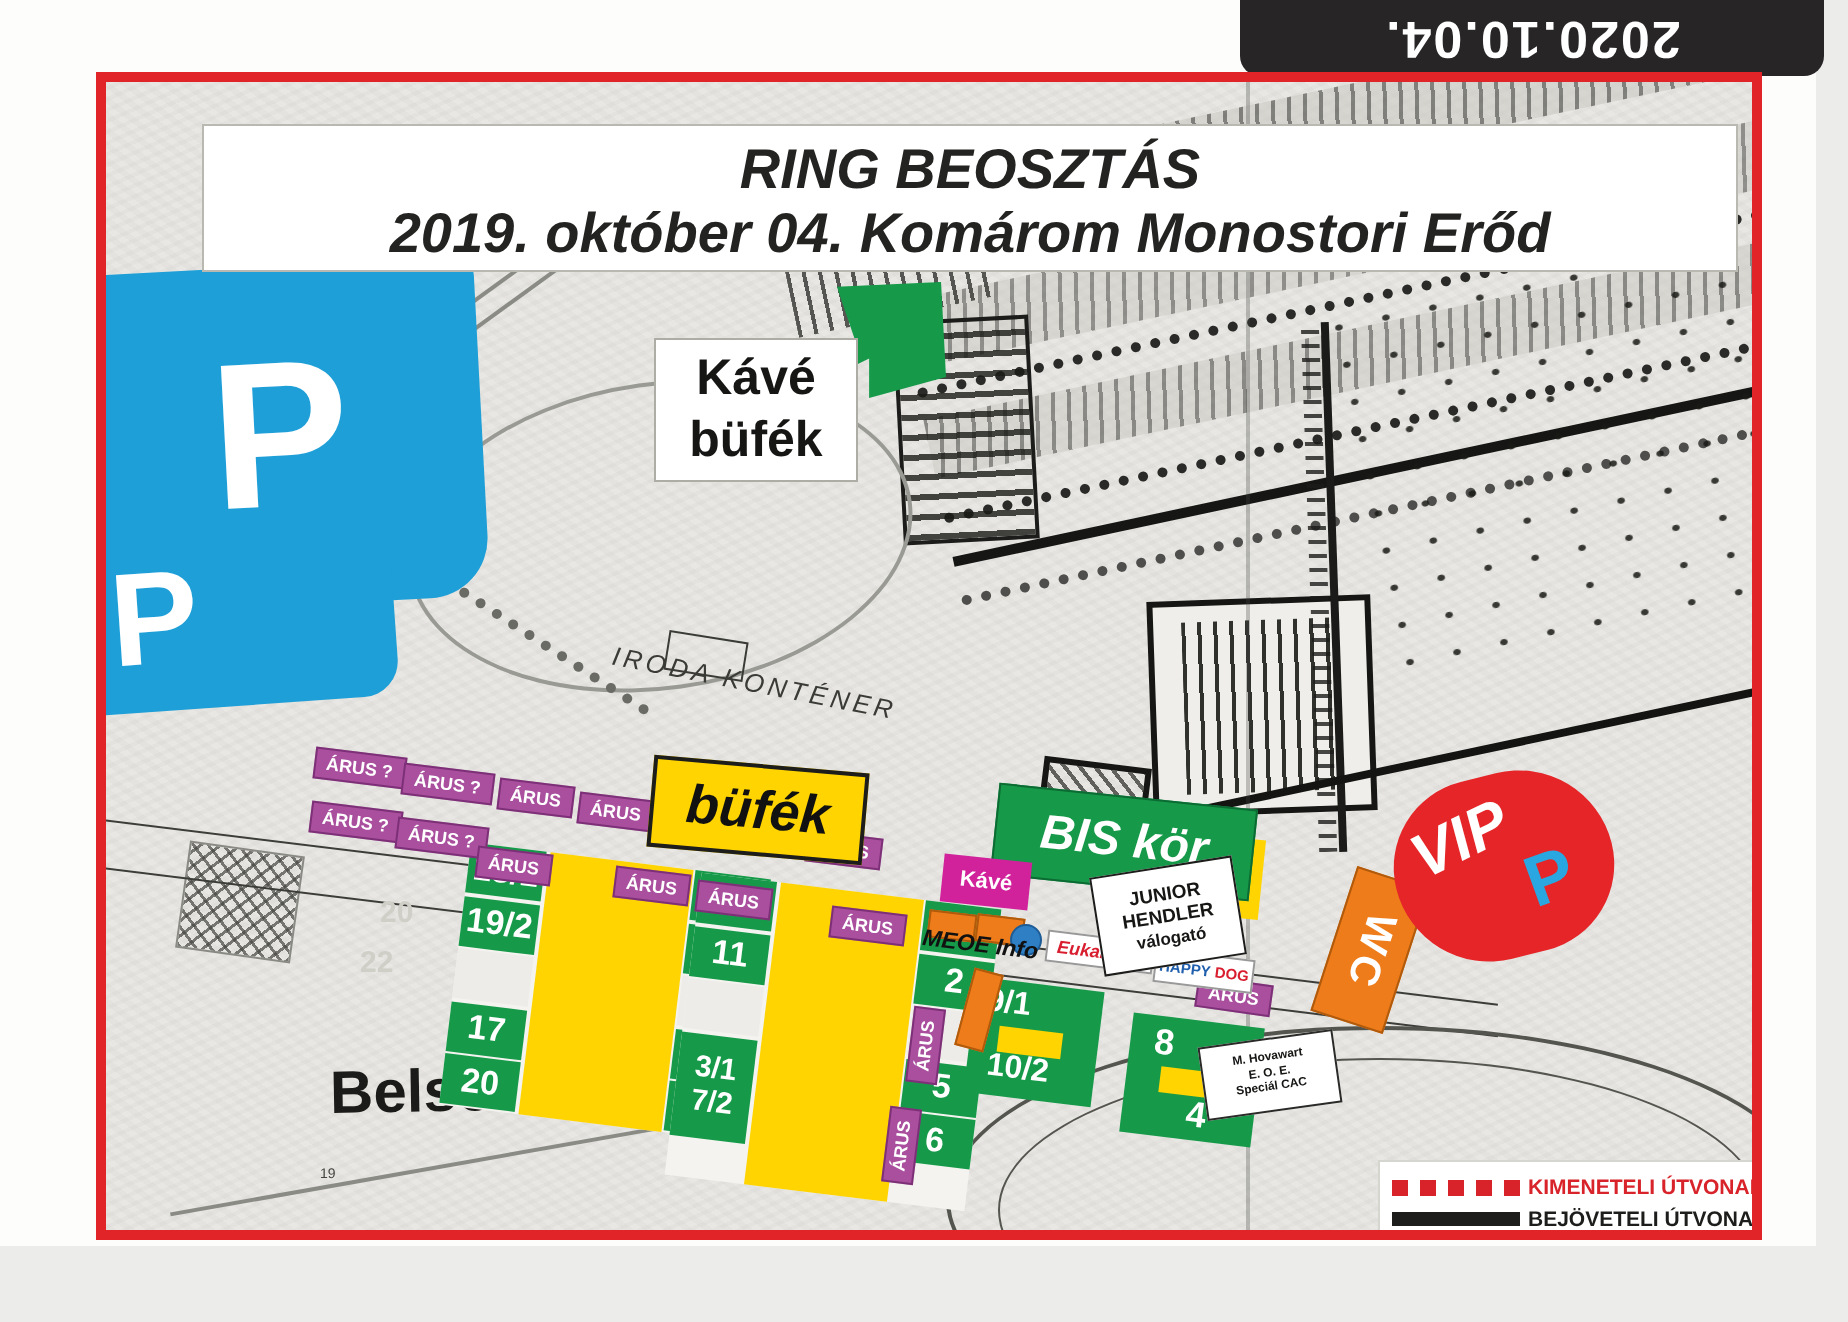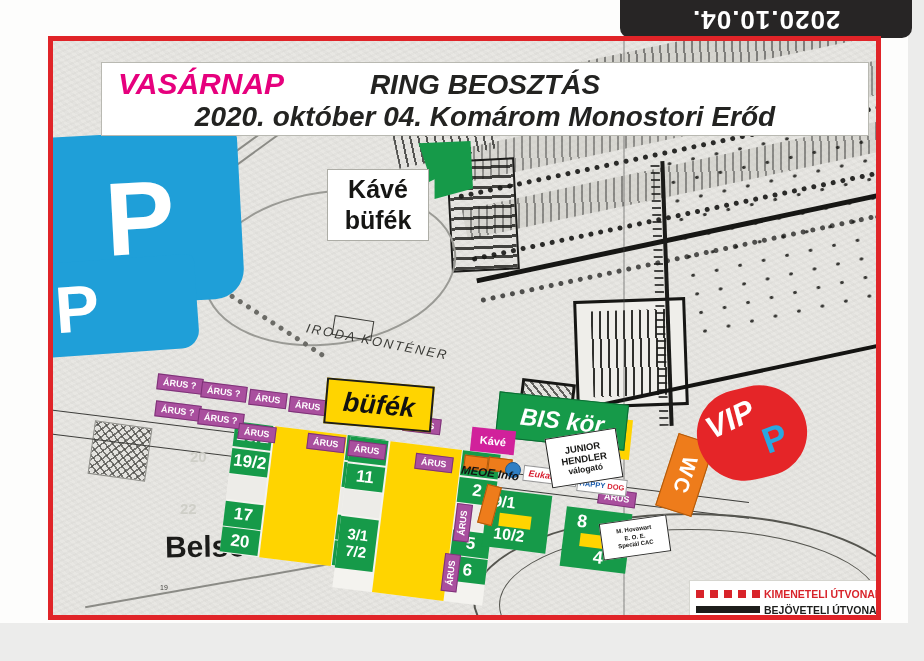--- a/index.html
+++ b/index.html
@@ -178,24 +178,23 @@
     <div class="abs roadline dark" style="left:-6px;top:392px;width:430px;transform:rotate(7deg);transform-origin:left top;"></div>
     <div class="abs roadline dark" style="left:428px;top:428px;width:270px;transform:rotate(7deg);transform-origin:left top;"></div>
     <div class="abs roadline dark" style="left:430px;top:444px;width:268px;transform:rotate(7deg);transform-origin:left top;"></div>
     <div class="abs curve" style="left:420px;top:472px;width:430px;height:170px;"></div>
     <div class="abs curve" style="left:446px;top:488px;width:380px;height:150px;border-width:1.5px;"></div>
     <div class="abs roadline" style="left:30px;top:540px;width:290px;transform:rotate(-10deg);"></div>
     <div class="abs fold"></div>
 
     <div class="abs header">
       <div class="h-line1">
-        <span class="h-day">VASÁRNAP</span>
         <span class="h-title">RING BEOSZTÁS</span>
       </div>
-      <div class="h-sub">2020. október 04. Komárom Monostori Erőd</div>
+      <div class="h-sub">2019. október 04. Komárom Monostori Erőd</div>
     </div>
 
     <div class="abs pblue p1">
         <span>P</span>
       </div>
     <div class="abs pblue p2">
         <span>P</span>
       </div>
 
     <div class="abs judge">
@@ -247,21 +246,21 @@
     <div class="abs wc">
         <span>WC</span>
       </div>
     <div class="abs vip">
       <span class="viptext">VIP</span>
       <span class="vipp">P</span>
     </div>
 
     <div class="abs belso">Belso udvar</div>
     <div class="mapnum" style="left:137px;top:407px;">20</div>
-    <div class="mapnum" style="left:127px;top:459px;">22</div>
+    <div class="mapnum" style="left:127px;top:432px;">22</div>
     <div class="mapnum dark" style="left:107px;top:543px;">19</div>
 
     <div class="ring-block" style="left:174px;top:389px;height:132px;transform:rotate(7deg);">
       <div class="rcol">
           <div class="rcell green">18/1</div>
           <div class="rcell green">19/2</div>
           <div class="rcell blank"></div>
           <div class="rcell green">17</div>
           <div class="rcell green">20</div>
         </div>

